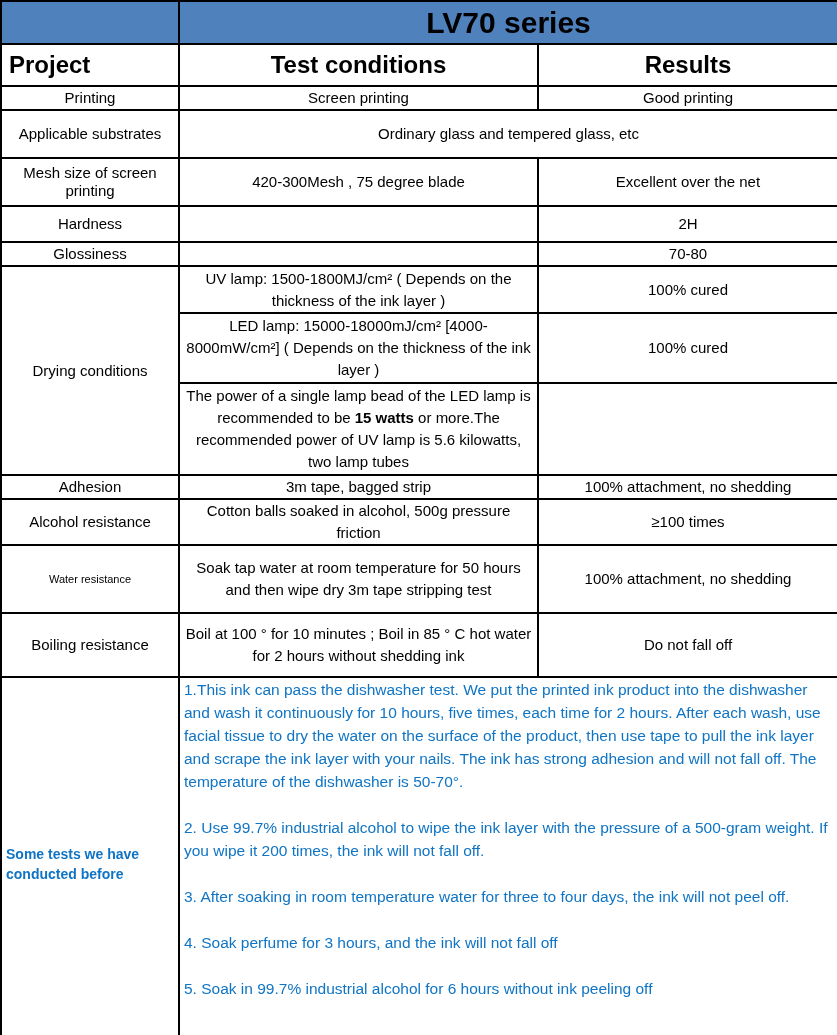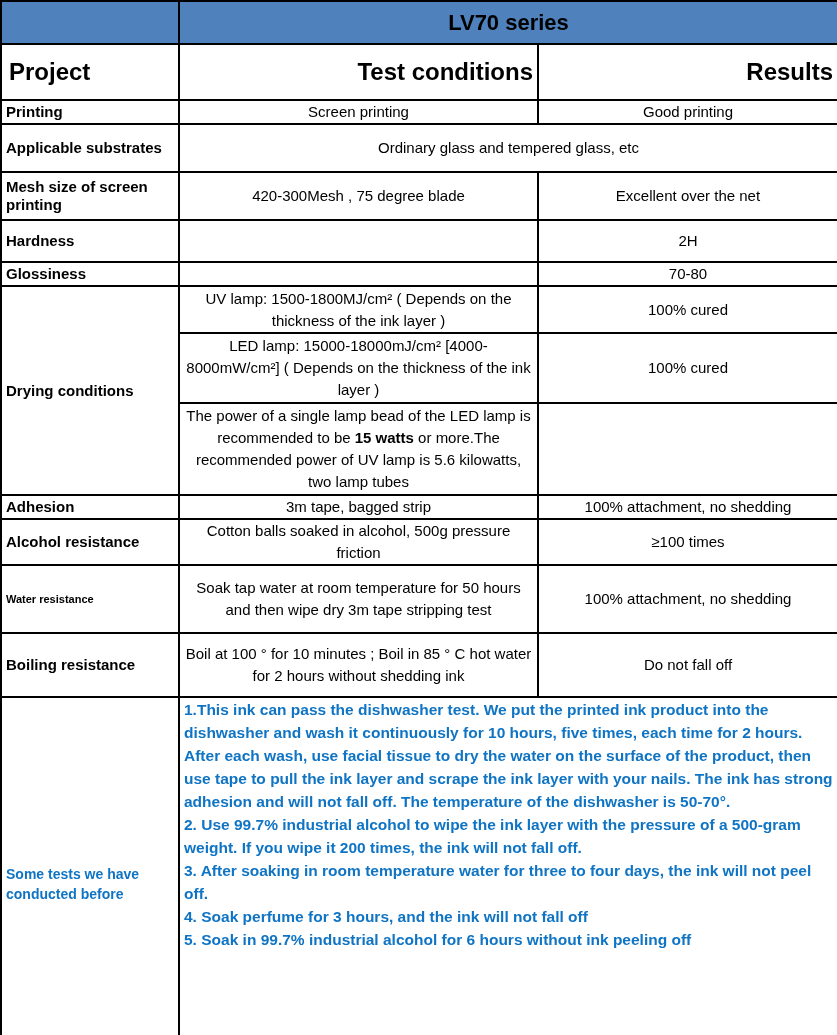--- a/index.html
+++ b/index.html
@@ -23,41 +23,41 @@
   table.spec td {
     border: 2px solid #000000;
     padding: 0 4px;
     overflow: hidden;
     box-sizing: border-box;
   }
   .title-cell {
     background: var(--header-bg, #4f81bd);
     text-align: center;
     vertical-align: middle;
-    font-size: 22px;
+    font-size: 30px;
     font-weight: bold;
   }
   .title-empty {
     background: var(--header-bg, #4f81bd);
   }
   .colhead {
     font-size: 24px;
     font-weight: bold;
-    text-align: right;
+    text-align: center;
     vertical-align: middle;
   }
   .colhead.left {
     text-align: left;
     padding-left: 7px;
   }
   .label {
-    font-weight: bold;
+    font-weight: normal;
     font-size: 15px;
     line-height: 18px;
-    text-align: left;
+    text-align: center;
     vertical-align: middle;
     border-radius: 9px;
   }
   .label.small {
     font-size: 11px;
   }
   .content {
     font-size: 15px;
     line-height: 22px;
     text-align: center;
@@ -72,41 +72,41 @@
     vertical-align: middle;
   }
   .tests-cell {
     color: var(--blue-text, #0b72c2);
     font-size: 15.5px;
     line-height: 23px;
     text-align: left;
     vertical-align: top;
     padding: 1px 6px 1px 5px;
   }
-  .tests-cell p { margin: 0; font-weight: bold; }
-  .tests-cell p + p { }
+  .tests-cell p { margin: 0; }
+  .tests-cell p + p { margin-top: 23px; }
 </style>
 </head>
 <body>
 
 <div class="page">
   <table class="spec">
     <colgroup>
       <col style="width:178px">
       <col style="width:359px">
       <col style="width:300px">
     </colgroup>
 
     <tbody>
         <tr style="height:43px">
       <td class="title-empty"></td>
       <td class="title-cell" colspan="2">LV70 series</td>
     </tr>
 
-    <tr style="height:56px">
+    <tr style="height:42px">
       <td class="colhead left">Project</td>
       <td class="colhead">Test conditions</td>
       <td class="colhead">Results</td>
     </tr>
 
     <tr style="height:23px">
       <td class="label">Printing</td>
       <td class="content">Screen printing</td>
       <td class="content">Good printing</td>
     </tr>
@@ -115,21 +115,21 @@
       <td class="label">Applicable substrates</td>
       <td class="content" colspan="2">Ordinary glass and tempered glass, etc</td>
     </tr>
 
     <tr style="height:48px">
       <td class="label">Mesh size of screen printing</td>
       <td class="content">420-300Mesh ,  75 degree blade</td>
       <td class="content">Excellent over the net</td>
     </tr>
 
-    <tr style="height:42px">
+    <tr style="height:36px">
       <td class="label">Hardness</td>
       <td class="content"></td>
       <td class="content">2H</td>
     </tr>
 
     <tr style="height:24px">
       <td class="label">Glossiness</td>
       <td class="content"></td>
       <td class="content">70-80</td>
     </tr>

